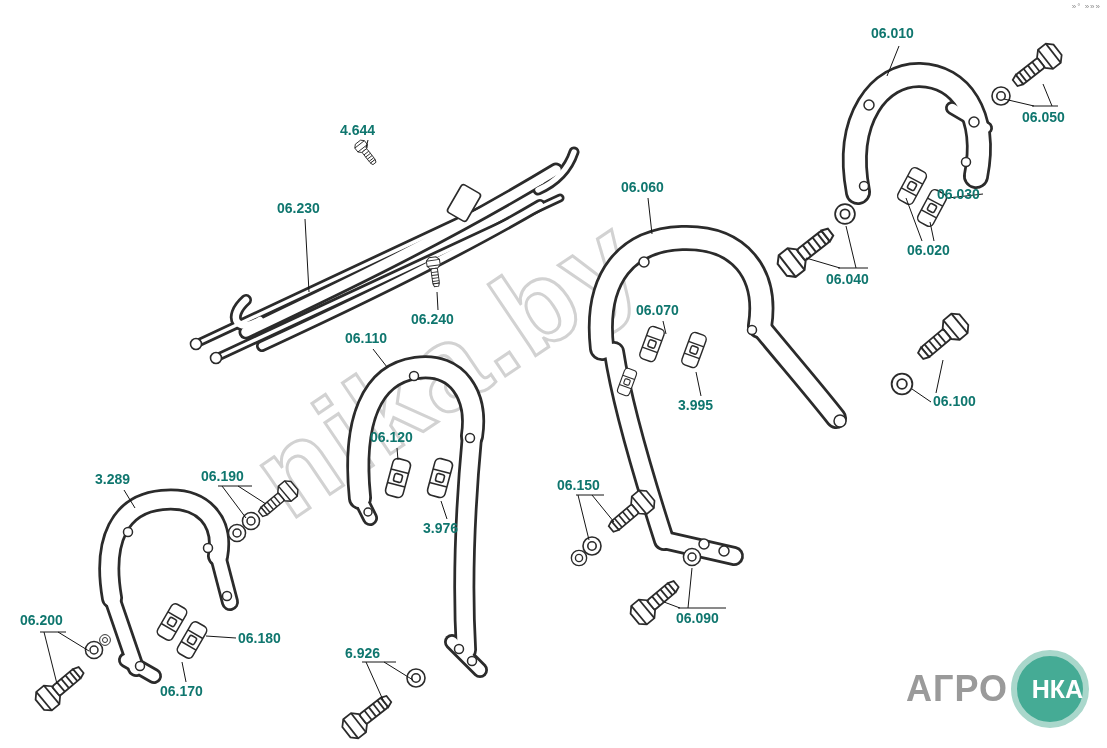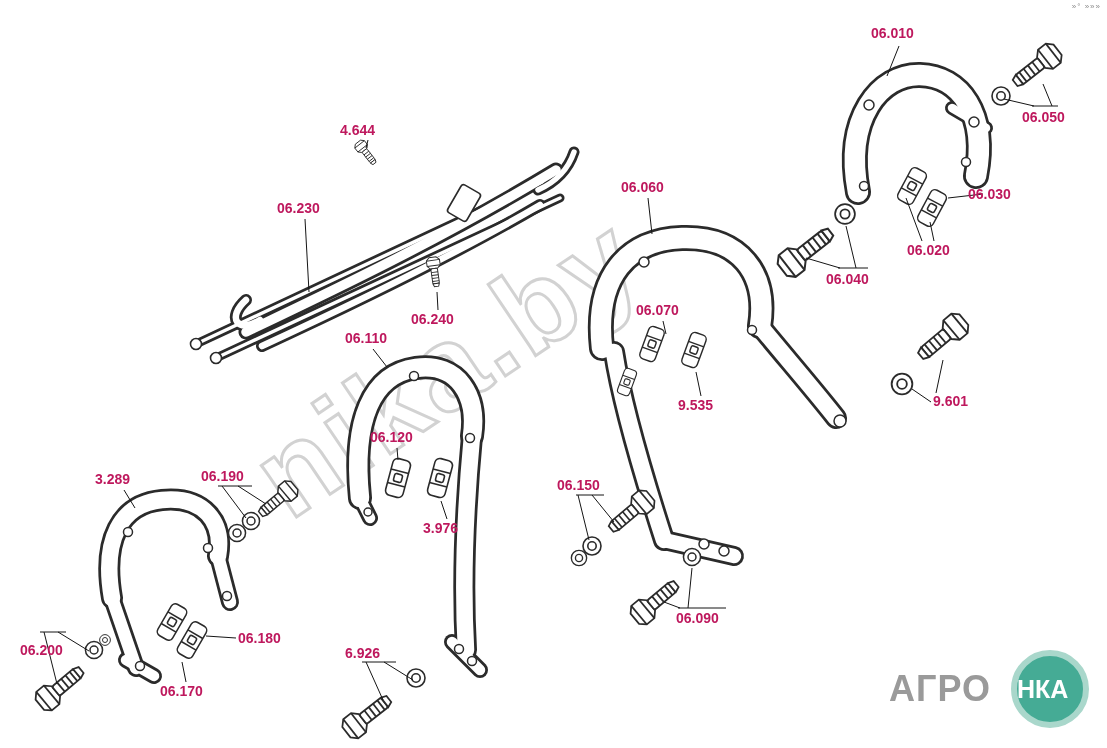--- a/index.html
+++ b/index.html
@@ -8,28 +8,28 @@
   svg{position:absolute;left:0;top:0;}
 
   .band{fill:none;stroke:#2b2b2b;stroke-width:20;stroke-linecap:round;stroke-linejoin:round;}
   .band-in{fill:none;stroke:#ffffff;stroke-linecap:round;stroke-linejoin:round;}
   .part{fill:#ffffff;stroke:#2b2b2b;stroke-width:1.6;}
   .hole{fill:#ffffff;stroke:#2b2b2b;stroke-width:1.5;}
   .leader{stroke:#151515;stroke-width:1;fill:none;}
   .wm{fill:none;stroke:#d2d2d2;stroke-width:3px;
       font-family:"Liberation Sans",sans-serif;font-weight:bold;font-size:118px;letter-spacing:4px;}
 
-  .plabel{position:absolute;font-size:14px;font-weight:bold;color:#be185d;white-space:nowrap;text-align:right;}
+  .plabel{position:absolute;font-size:14px;font-weight:bold;color:#0f766e;white-space:nowrap;text-align:right;}
 
   .corner{position:absolute;top:2px;right:6px;font-size:8px;color:#8b8b8b;letter-spacing:1px;}
 
-  .logo{position:absolute;right:18px;bottom:20px;display:flex;align-items:center;gap:20px;}
+  .logo{position:absolute;right:18px;bottom:20px;display:flex;align-items:center;gap:3px;}
   .logo-text{font-size:36px;font-weight:bold;color:#9a9a9a;letter-spacing:1px;}
   .logo-circle{width:66px;height:66px;border-radius:50%;background:#45ab95;border:6px solid #a9d7cb;
-               display:flex;align-items:center;justify-content:flex-start;
+               display:flex;align-items:center;justify-content:flex-end;
                font-size:25px;font-weight:bold;color:#ffffff;}
 </style>
 </head>
 <body>
 
 <div id="page">
 
 <svg width="1107" height="748" viewBox="0 0 1107 748">
   <defs>
     <g id="bolt">
@@ -220,39 +220,39 @@
     <line class="leader" x1="40" y1="632" x2="66" y2="632"></line>
     <line class="leader" x1="44" y1="632" x2="57" y2="684"></line>
     <line class="leader" x1="58" y1="632" x2="89" y2="651"></line>
     <line class="leader" x1="236" y1="638" x2="206" y2="636"></line>
     <line class="leader" x1="186" y1="682" x2="182" y2="662"></line>
   </g>
 </svg>
 
   <div class="plabel" style="left:871px;top:25px">06.010</div>
   <div class="plabel" style="left:1022px;top:109px">06.050</div>
-  <div class="plabel" style="left:968px;top:186px">06.030</div>
+  <div class="plabel" style="left:937px;top:186px">06.030</div>
   <div class="plabel" style="left:907px;top:242px">06.020</div>
   <div class="plabel" style="left:826px;top:271px">06.040</div>
   <div class="plabel" style="left:621px;top:179px">06.060</div>
   <div class="plabel" style="left:636px;top:302px">06.070</div>
-  <div class="plabel" style="left:678px;top:397px">9.535</div>
-  <div class="plabel" style="left:933px;top:393px">9.601</div>
+  <div class="plabel" style="left:678px;top:397px">3.995</div>
+  <div class="plabel" style="left:933px;top:393px">06.100</div>
   <div class="plabel" style="left:277px;top:200px">06.230</div>
   <div class="plabel" style="left:340px;top:122px">4.644</div>
   <div class="plabel" style="left:411px;top:311px">06.240</div>
   <div class="plabel" style="left:345px;top:330px">06.110</div>
   <div class="plabel" style="left:370px;top:429px">06.120</div>
   <div class="plabel" style="left:423px;top:520px">3.976</div>
   <div class="plabel" style="left:557px;top:477px">06.150</div>
   <div class="plabel" style="left:676px;top:610px">06.090</div>
   <div class="plabel" style="left:345px;top:645px">6.926</div>
   <div class="plabel" style="left:95px;top:471px">3.289</div>
   <div class="plabel" style="left:201px;top:468px">06.190</div>
-  <div class="plabel" style="left:20px;top:642px">06.200</div>
+  <div class="plabel" style="left:20px;top:612px">06.200</div>
   <div class="plabel" style="left:238px;top:630px">06.180</div>
   <div class="plabel" style="left:160px;top:683px">06.170</div>
 
   <div class="corner">»° »»»</div>
 
   <div class="logo">
     <span class="logo-text">АГРО</span>
     <span class="logo-circle">
       <span>НКА</span>
     </span>

